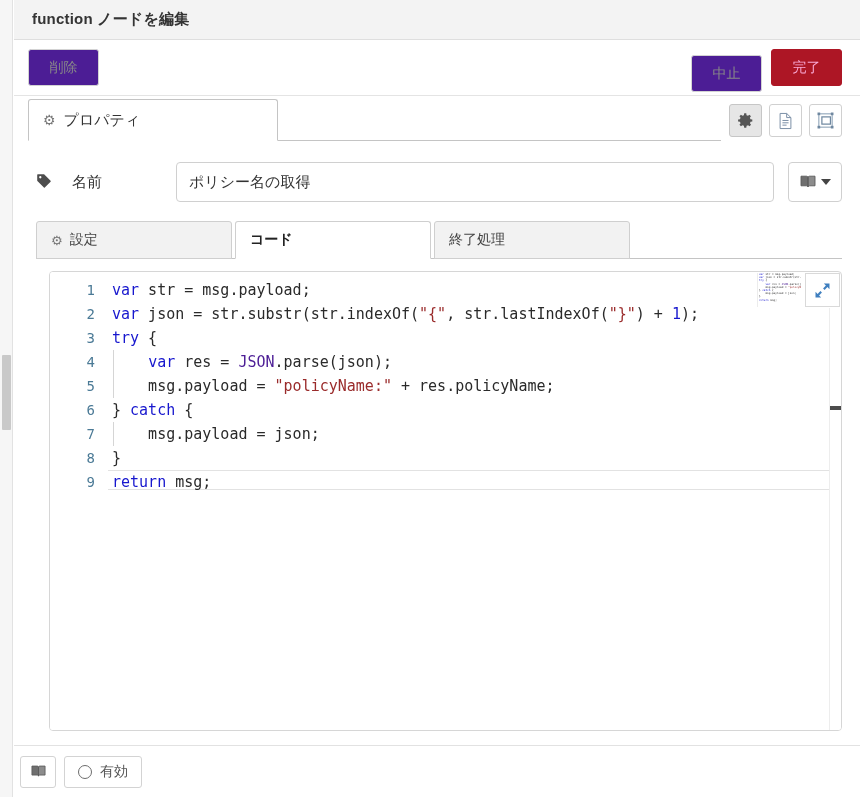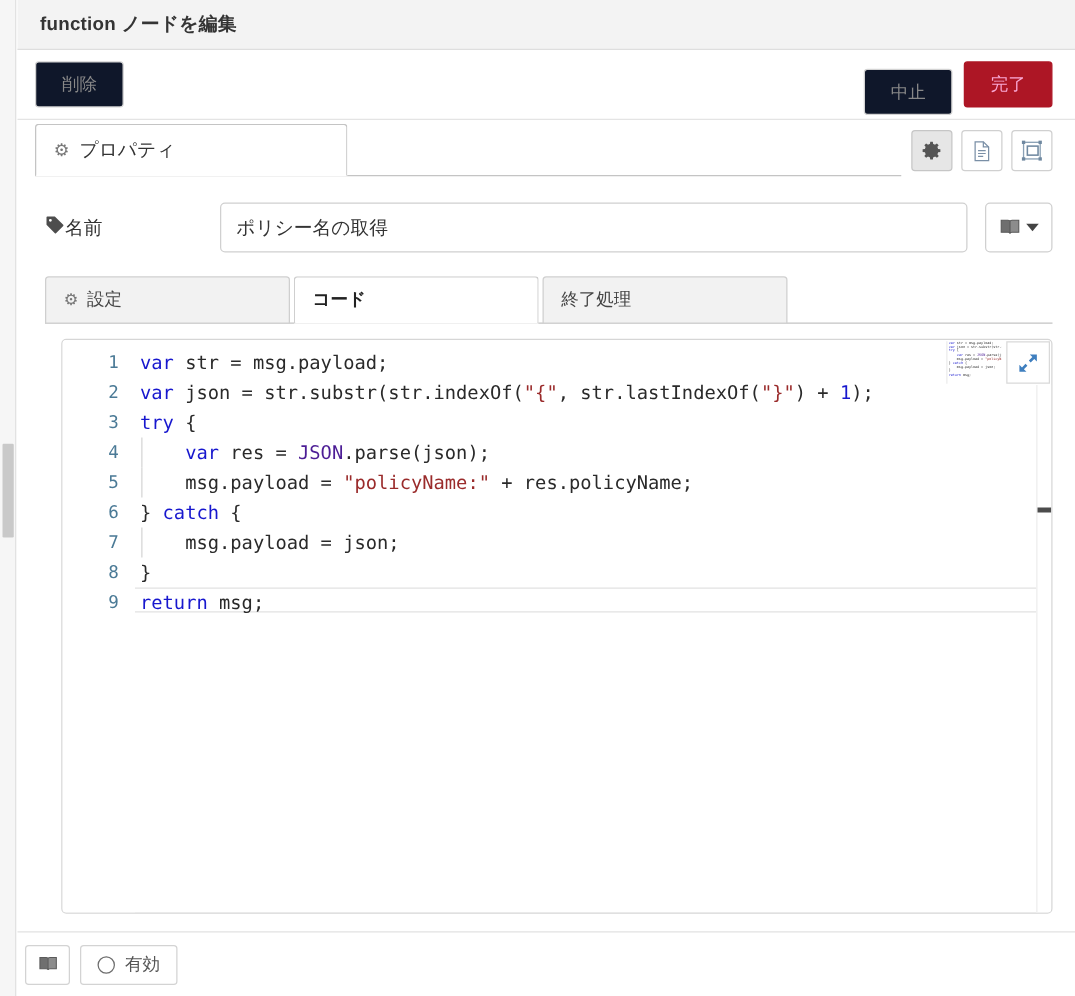--- a/index.html
+++ b/index.html
@@ -50,21 +50,21 @@
   .dlg-actions {
     flex: 0 0 56px; height: 56px;
     background: #fff;
     border-bottom: 1px solid #e4e4e4;
     display: flex; align-items: center;
     padding: 0 18px 0 14px;
   }
   .btn {
     font-family: "Liberation Sans", sans-serif;
     font-size: 14px; color: #888;
-    background: #0f172a;
+    background: #4c1d95;
     border: 1px solid #d3d3d3;
     border-radius: 3px;
     padding: 0 18px;
     height: 37px; line-height: 35px;
     cursor: pointer;
     white-space: nowrap;
   }
   .btn-primary {
     background: #ad1625; border-color: #ad1625; color: #f9a8d4;
     font-weight: normal;
@@ -128,21 +128,21 @@
 
   
   .row-name {
     flex: 0 0 68px;
     display: flex; align-items: center;
     padding-top: 14px;
   }
   .name-label {
     width: 140px; flex: 0 0 140px;
     font-size: 15px; color: #333;
-    display: flex; align-items: center; gap: 0;
+    display: flex; align-items: center; gap: 20px;
   }
   .tag-ico { color: #555; display: inline-block; }
   .name-input {
     flex: 1 1 auto;
     height: 40px;
     border: 1px solid #d0d0d0; border-radius: 4px;
     padding: 0 12px;
     font-size: 15px; color: #333;
     font-family: "Liberation Sans", sans-serif;
     background: #fff;

